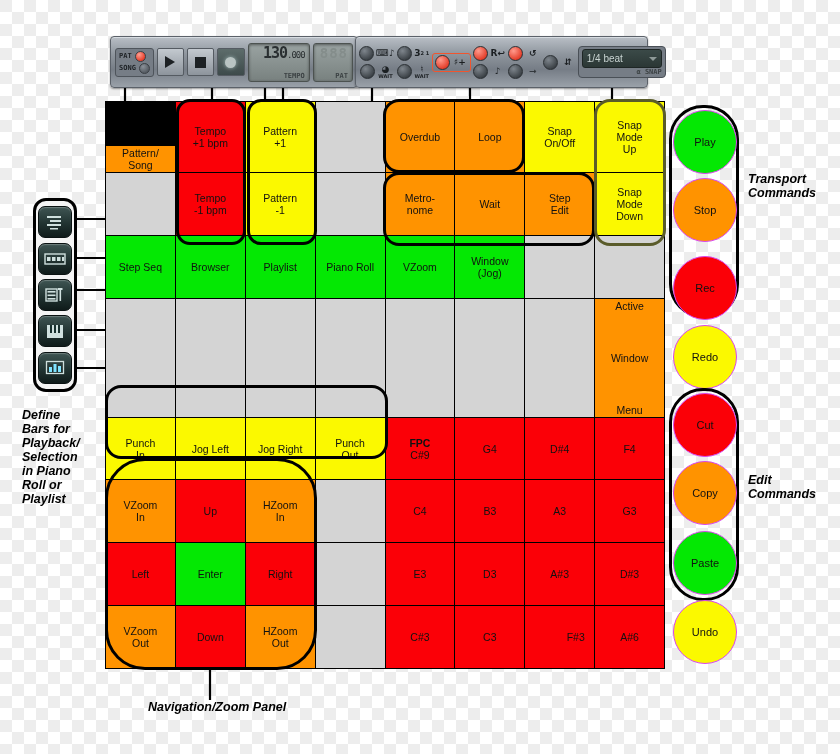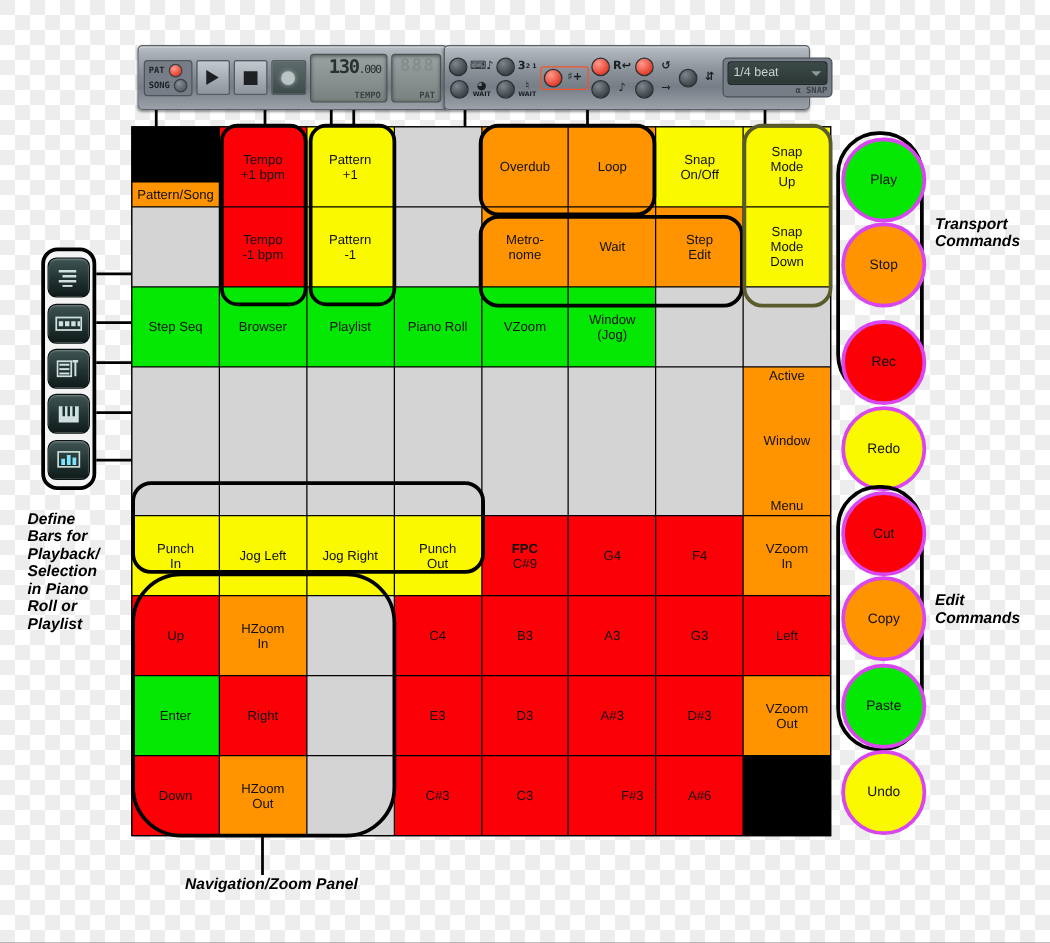--- a/index.html
+++ b/index.html
@@ -130,21 +130,21 @@
   .pad.green{background:#04e803;}
   .pad b{font-weight:bold;display:block;}
 
   
   .outline{position:absolute;border:3px solid #000;border-radius:14px;pointer-events:none;box-sizing:border-box;}
   .outline.olive{border-color:#5a5b2a;}
 
   
   .rbtn{
     position:absolute;width:62px;height:62px;border-radius:50%;
-    border:3px solid #d946ef;display:flex;align-items:center;justify-content:center;
+    border:1px solid #d946ef;display:flex;align-items:center;justify-content:center;
     font-size:11px;color:#111;
   }
   .rbtn.green{background:#04e803;}
   .rbtn.orange{background:#ff9300;}
   .rbtn.red{background:#fb0007;}
   .rbtn.yellow{background:#fbf900;}
 
   
   .anno{
     position:absolute;font-family:"Liberation Sans",sans-serif;
@@ -329,21 +329,21 @@
       <g fill="#7fe3ff">
           <rect x="4" y="7" width="3" height="5"></rect>
           <rect x="8.5" y="4" width="3" height="8"></rect>
       <rect x="13" y="6" width="3" height="6"></rect>
         </g>
       </svg>
   </div>
 </div>
 
 <div id="pad-grid">
-    <div class="pad orange" style="flex-direction: row; margin-top: 44px;">
+    <div class="pad orange" style="flex-direction: column; margin-top: 44px;">
       <span style="display: block;">Pattern/</span>
       <span style="display: block;">Song</span>
     </div>
     <div class="pad red" style="flex-direction: column;">
       <span style="display: block;">Tempo</span>
       <span style="display: block;">+1 bpm</span>
     </div>
     <div class="pad yellow" style="flex-direction: column;">
       <span style="display: block;">Pattern</span>
       <span style="display: block;">+1</span>
@@ -436,20 +436,23 @@
     <div class="pad yellow" style="flex-direction: column;">
       <span style="display: block;">Punch</span>
       <span style="display: block;">Out</span>
     </div>
     <div class="pad red" style="flex-direction: column;">
       <b style="display: block;">FPC</b>
       <span style="display: block;">C#9</span>
     </div>
     <div class="pad red" style="flex-direction: column;">
       <span style="display: block;">G4</span>
+    </div>
+    <div class="pad red" style="flex-direction: column;">
+      <span style="display: block;">D#4</span>
     </div>
     <div class="pad red" style="flex-direction: column;">
       <span style="display: block;">F4</span>
     </div>
     <div class="pad orange" style="flex-direction: column;">
       <span style="display: block;">VZoom</span>
       <span style="display: block;">In</span>
     </div>
     <div class="pad red" style="flex-direction: column;">
       <span style="display: block;">Up</span>

